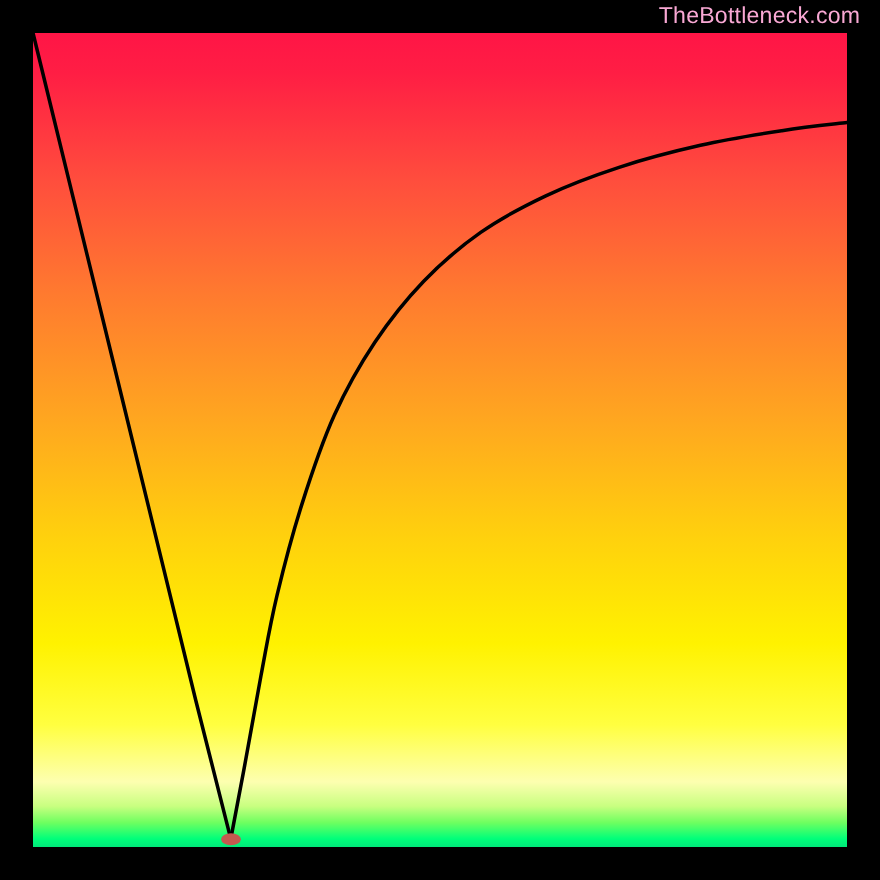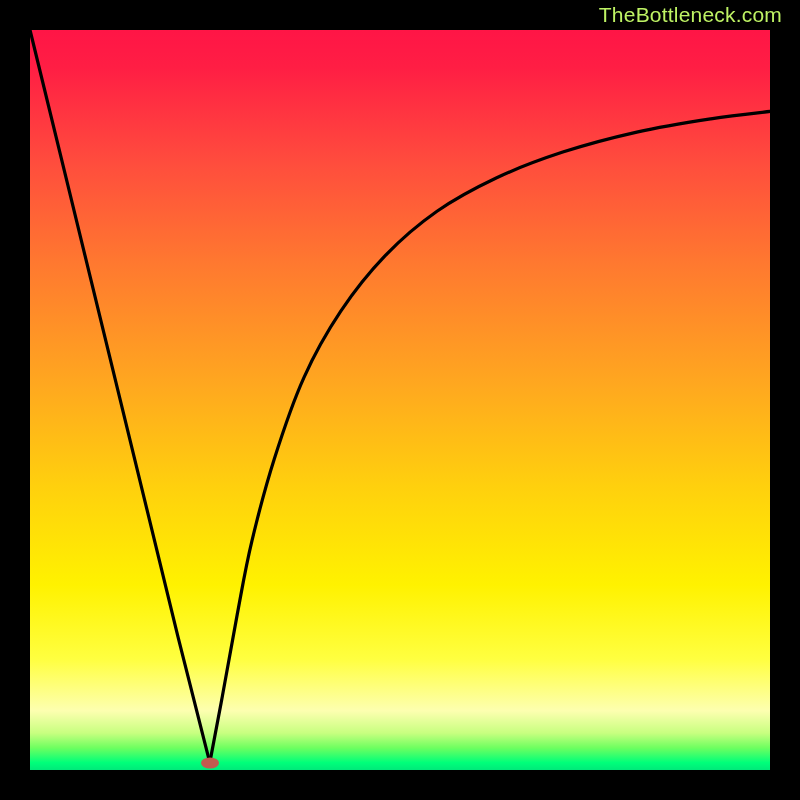--- a/index.html
+++ b/index.html
@@ -40,21 +40,21 @@
       #c8ff80 95%,
       #6eff60 97%,
       #00ff7a 99%,
       #00e97a 100%
     );
   }
   .watermark {
     position: absolute;
     top: 3px;
     right: 18px;
-    color: #bef264;
+    color: #f9a8d4;
     font-size: 21px;
     letter-spacing: 0.2px;
     -webkit-user-select: none;
     user-select: none;
   }
   svg.curve {
     position: absolute;
     top: 0;
     left: 0;
     width: 740px;

